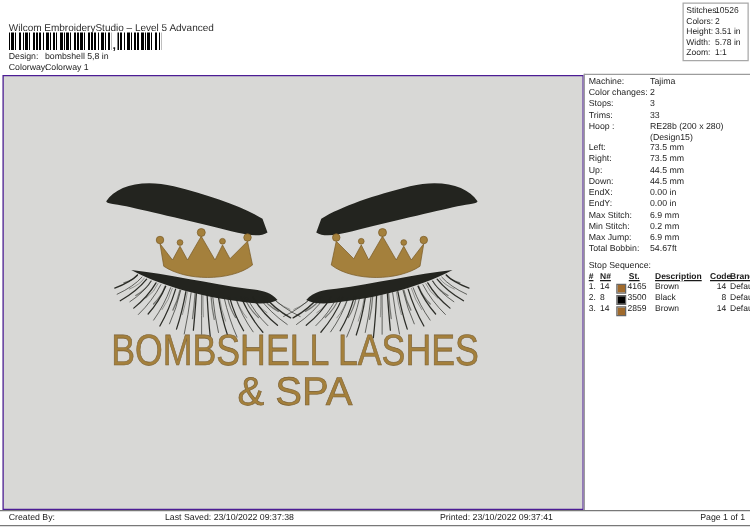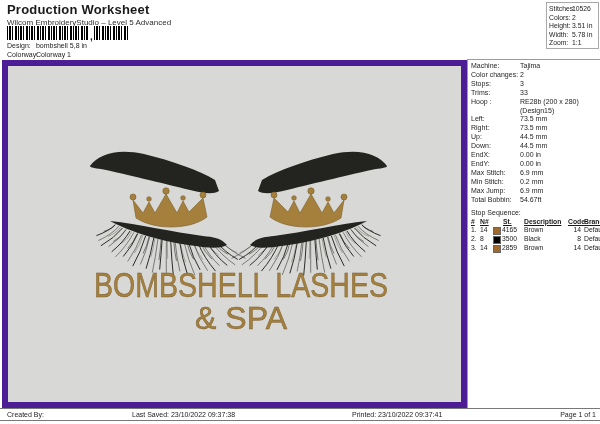--- a/index.html
+++ b/index.html
@@ -18,21 +18,21 @@
   .meta .lbl{display:inline-block;width:27px;}
   .meta.r1{top:42px;} .meta.r2{top:51px;}
 
   
   .summary-box{position:absolute;left:546px;top:2px;width:53px;height:47px;box-sizing:border-box;
                border:1px solid #a8a8a8;padding:2px 0 0 2px;background:#fff;}
   .srow{display:grid;grid-template-columns:23px auto;font-size:6.8px;line-height:8.6px;color:#222;}
 
   
   .design-area{position:absolute;left:2px;top:60px;width:465px;height:348px;box-sizing:border-box;
-               background:#d8d8d6;border:6px solid #4c1d95;}
+               background:#d8d8d6;border:1px solid #4c1d95;}
   .design-area svg{position:absolute;left:0;top:0;}
 
   
   .machine-panel{position:absolute;left:467px;top:59px;width:133px;height:349px;box-sizing:border-box;
                  background:#fff;border-top:1px solid #9c9c9c;border-left:1px solid #9c9c9c;
                  padding:2px 0 0 3px;}
   .mrow{display:grid;grid-template-columns:49px auto;font-size:7px;line-height:8.9px;color:#1e1e1e;}
   .stop-label{font-size:7px;line-height:9px;margin-top:3px;}
   .stop-table{font-size:6.8px;margin-top:1px;}
   .strow{display:grid;grid-template-columns:9px 13px 31px 44px 16px 26px;line-height:8.9px;align-items:center;}
@@ -47,21 +47,20 @@
           background:#fff;border-top:1px solid #787878;border-bottom:1px solid #787878;
           font-size:7px;line-height:11px;color:#222;}
   .footer span{position:absolute;top:0;}
   .f-created{left:7px;} .f-saved{left:132px;} .f-printed{left:352px;} .f-page{right:4px;}
 </style>
 </head>
 <body>
 
 <div class="page">
 
-  <div class="title">Production Worksheet</div>
   <div class="subtitle">Wilcom EmbroideryStudio – Level 5 Advanced</div>
   <div class="barcode">
     <span class="bars b1"></span>
     <span class="bc-comma">,</span>
     <span class="bars b2"></span>
   </div>
   <div class="meta r1">
     <span class="lbl">Design:</span>
     <span>bombshell 5,8 in</span>
   </div>

